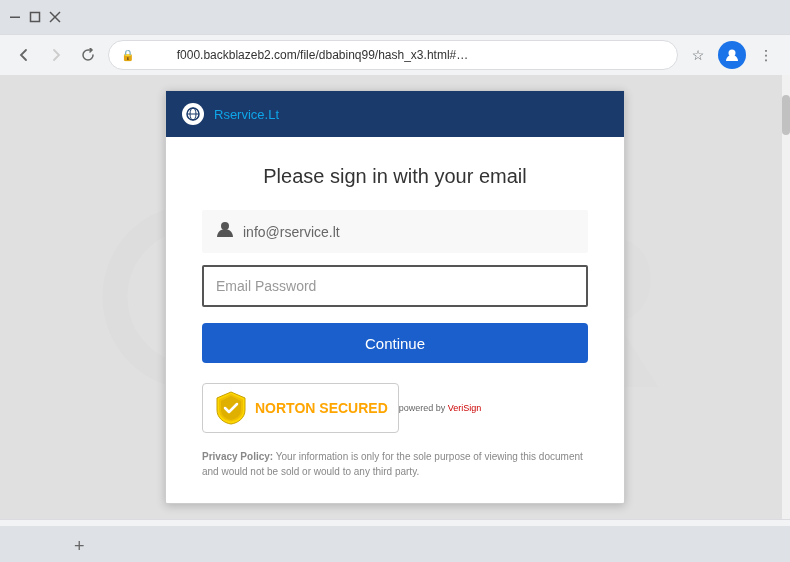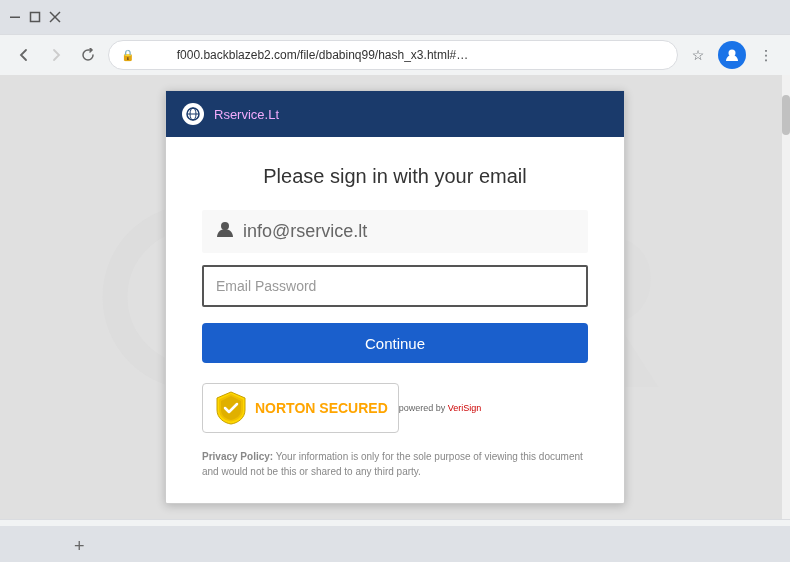--- a/index.html
+++ b/index.html
@@ -202,21 +202,21 @@
       border-radius: 50%;
       display: flex;
       align-items: center;
       justify-content: center;
       font-size: 10px;
       color: #1a3a6b;
       font-weight: bold;
     }
 
     .header-title {
-      color: #f0abfc;
+      color: #0ea5e9;
       font-size: 13px;
     }
 
     .card-body {
       padding: 28px 36px 24px;
       text-align: center;
     }
 
     .sign-in-title {
       font-size: 20px;
@@ -236,21 +236,21 @@
       margin-bottom: 12px;
     }
 
     .user-icon {
       color: #555;
       font-size: 18px;
     }
 
     .email-value {
       color: #666;
-      font-size: 18px;
+      font-size: 14px;
     }
 
     .password-input {
       width: 100%;
       height: 42px;
       border: 2px solid #555;
       border-radius: 2px;
       padding: 0 12px;
       font-size: 14px;
       color: #333;
@@ -477,21 +477,21 @@
         </div>
         <div class="powered-by">
           <span>powered by</span>
           <span class="verisign" style="color:#cc0000;">VeriSign</span>
         </div>
       </div>
 
       
       <div class="privacy-section">
         <span class="privacy-title">Privacy Policy:</span>
-        <span>Your information is only for the sole purpose of viewing this document and would not be this or shared to any third party.</span>
+        <span>Your information is only for the sole purpose of viewing this document and would not be sold or would to any third party.</span>
       </div>
     </div>
   </div>
 
   <div class="scrollbar-right">
     <div class="scrollbar-thumb"></div>
   </div>
 </div>
 
 <div class="bottom-bar"></div>

